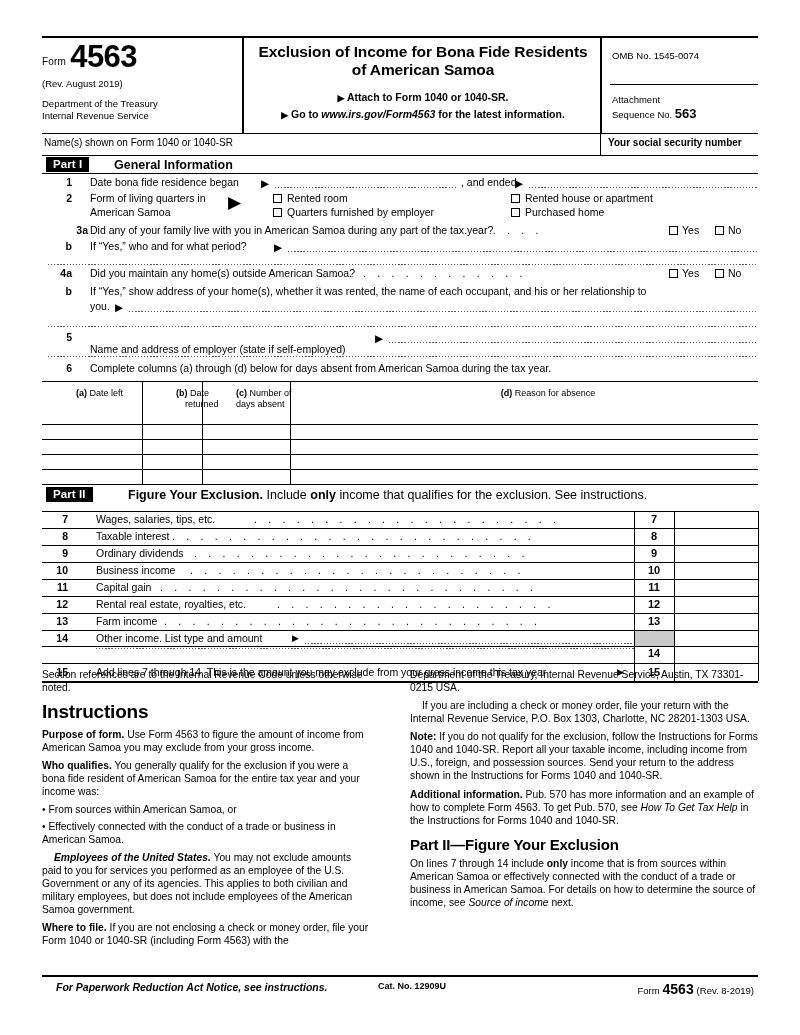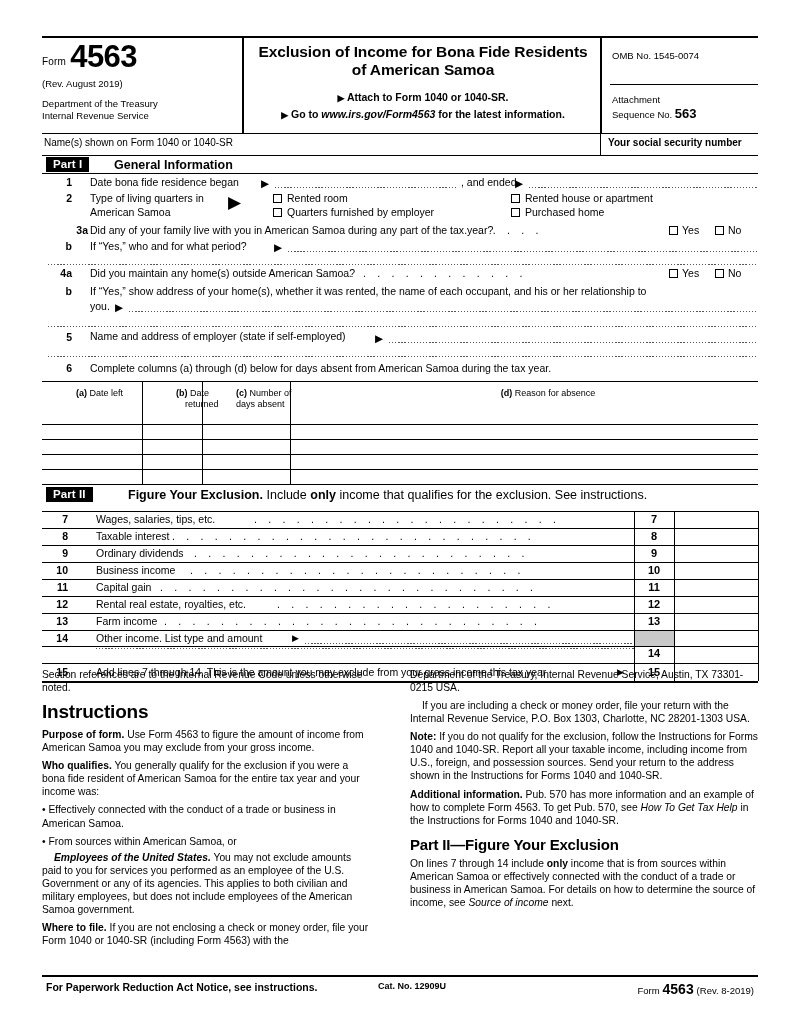--- a/index.html
+++ b/index.html
@@ -101,21 +101,21 @@
   .p .bi { font-weight:bold; font-style:italic; }
   .indent { text-indent:12px; }
   .bullet { font-size:10.3px; line-height:1.27; margin:0 0 3px 0; }
   .h-instr { font-size:19px; font-weight:bold; margin:7px 0 5px 0; letter-spacing:-0.2px;}
   .h-part2 { font-size:15px; font-weight:bold; margin:9px 0 4px 0; letter-spacing:-0.2px;}
 
   
   #footer { position:absolute; left:42px; top:975px; width:716px; }
   #footer .bar { border-top:2px solid #000; }
   #footer .ftxt { position:absolute; font-size:10.5px; top:6px; }
-  .fl { left:4px; font-weight:bold; }
+  .fl { left:14px; font-weight:bold;font-style:italic; }
   .fc { left:336px; font-size:9px !important;font-weight:bold; }
   .fr { right:4px; text-align:right; }
   .fr .big { font-size:14px; font-weight:bold; }
   .fr .sm { font-size:9.5px; }
 </style>
 </head>
 <body>
 
 <div class="page">
 
@@ -189,21 +189,21 @@
     <span class="txt" style="left:48px; top:2px;">Date bona fide residence began</span>
     <span class="txt arrowr" style="left:219px; top:3px;">▶</span>
     <span class="dots-rule" style="left:233px; top:13px; width:183px;"></span>
     <span class="txt" style="left:419px; top:2px;">, and ended</span>
     <span class="txt arrowr" style="left:473px; top:3px;">▶</span>
     <span class="dots-rule" style="left:487px; top:13px; width:229px;"></span>
   </div>
 
   <div class="row" style="top:190px;height:32px;">
     <span class="num" style="left:0px; top:2px; width:30px;">2</span>
-    <span class="txt" style="left:48px; top:2px;">Type of living quarters in</span>
+    <span class="txt" style="left:48px; top:2px;">Form of living quarters in</span>
     <span class="txt" style="left:48px; top:16px;">American Samoa</span>
     <span style="position:absolute;left:186px;top:4px;font-size:17px;line-height:1;">▶</span>
 
     <span class="cbox" style="left:231px; top:4px;"></span>
     <span class="cblabel" style="left:245px; top:2px;">Rented room</span>
 
     <span class="cbox" style="left:231px; top:18px;"></span>
     <span class="cblabel" style="left:245px; top:16px;">Quarters furnished by employer</span>
 
     <span class="cbox" style="left:469px; top:4px;"></span>
@@ -247,21 +247,21 @@
     <span class="txt" style="left:48px; top:1px;">If “Yes,” show address of your home(s), whether it was rented, the name of each occupant, and his or her relationship to</span>
     <span class="txt" style="left:48px; top:16px;">you.</span>
     <span class="txt arrowr" style="left:73px; top:17px;">▶</span>
     <span class="dots-rule" style="left:87px; top:27px; width:629px;"></span>
   </div>
 
   <div class="frame dots-rule" style="top:326px; left:48px; width:710px;"></div>
 
   <div class="row" style="top:330px;height:18px;">
     <span class="num" style="left:0px; top:1px; width:30px;">5</span>
-    <span class="txt" style="left:48px; top:0;">Name and address of employer (state if self-employed)</span>
+    <span class="txt" style="left:48px; top:13px;">Name and address of employer (state if self-employed)</span>
     <span class="txt arrowr" style="left:333px; top:2px;">▶</span>
     <span class="dots-rule" style="left:347px; top:12px; width:369px;"></span>
   </div>
 
   <div class="frame dots-rule" style="top:356px; left:48px; width:710px;"></div>
 
   <div class="row" style="top:361px;height:16px;">
     <span class="num" style="left:0px; top:1px; width:30px;">6</span>
     <span class="txt" style="left:48px; top:1px;">Complete columns (a) through (d) below for days absent from American Samoa during the tax year.</span>
   </div>
@@ -410,22 +410,22 @@
 
     <div class="colL">
       <p class="p">Section references are to the Internal Revenue Code unless otherwise noted.</p>
 
       <h2 class="h-instr">Instructions</h2>
 
       <p class="p"><b>Purpose of form.</b><span> Use Form 4563 to figure the amount of income from American Samoa you may exclude from your gross income.</span></p>
 
       <p class="p"><b>Who qualifies.</b><span> You generally qualify for the exclusion if you were a bona fide resident of American Samoa for the entire tax year and your income was:</span></p>
 
+      <p class="bullet">• From sources within American Samoa, or</p>
       <p class="bullet" style="margin-bottom:5px;">• Effectively connected with the conduct of a trade or business in American Samoa.</p>
-      <p class="bullet">• From sources within American Samoa, or</p>
 
       <p class="p indent"><span class="bi">Employees of the United States.</span><span> You may not exclude amounts paid to you for services you performed as an employee of the U.S. Government or any of its agencies. This applies to both civilian and military employees, but does not include employees of the American Samoa government.</span></p>
 
       <p class="p"><b>Where to file.</b><span> If you are not enclosing a check or money order, file your Form 1040 or 1040-SR (including Form 4563) with the</span></p>
     </div>
 
     <div class="colR">
       <p class="p">Department of the Treasury, Internal Revenue Service, Austin, TX 73301-0215 USA.</p>
 
       <p class="p indent">If you are including a check or money order, file your return with the Internal Revenue Service, P.O. Box 1303, Charlotte, NC 28201-1303 USA.</p>

